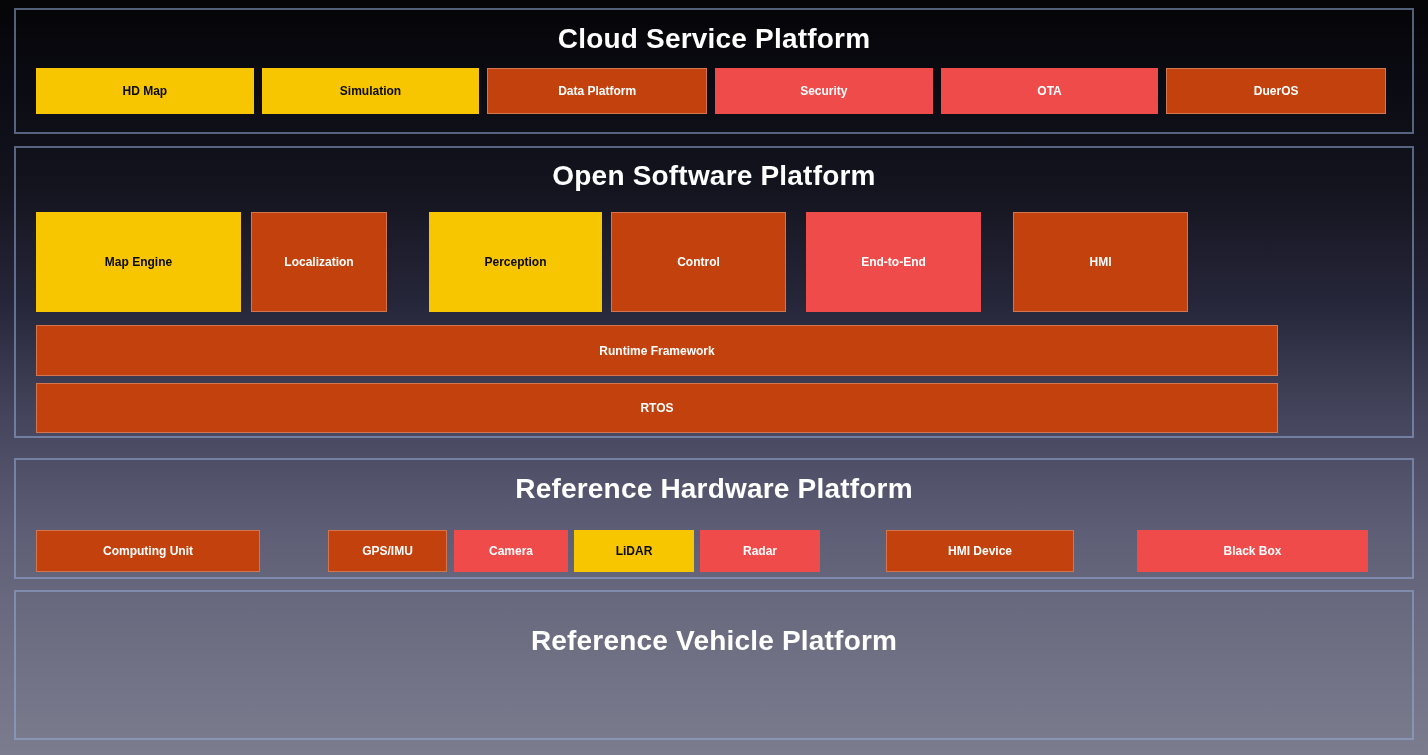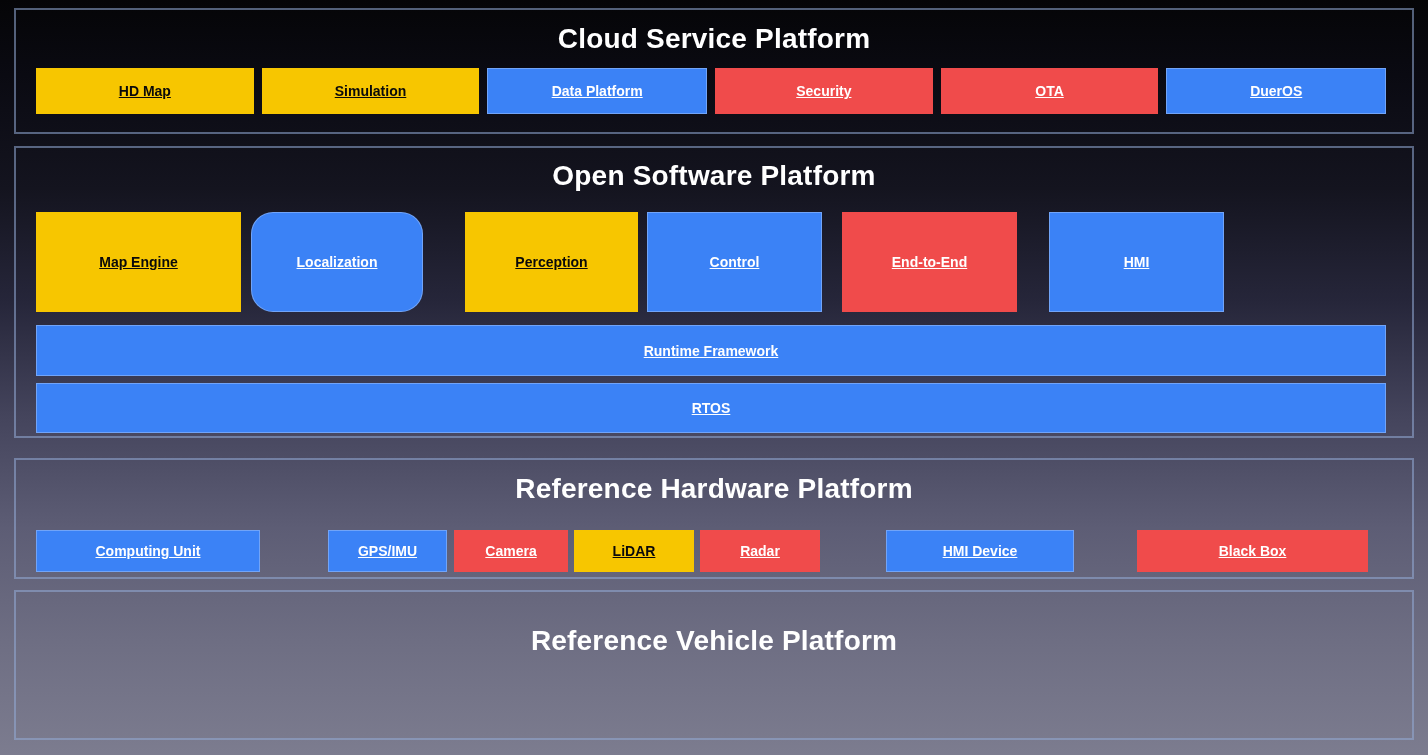--- a/index.html
+++ b/index.html
@@ -25,41 +25,41 @@
   }
   #panel-cloud .panel-title{top:13px;}
   #panel-software .panel-title{top:12px;}
   #panel-hardware .panel-title{top:13px;}
   #panel-vehicle .panel-title{top:33px;}
 
   .row{position:absolute;left:20px;width:1350px;display:flex;}
 
   .box{
     display:flex;align-items:center;justify-content:center;
-    font-weight:700;font-size:14px;box-sizing:border-box;text-align:center;text-decoration:underline;
+    font-weight:700;font-size:12px;box-sizing:border-box;text-align:center;
   }
   .yellow{background:#f7c600;color:#0a0a0a;}
-  .blue{background:#3b82f6;color:#ffffff;border:1px solid rgba(255,255,255,0.28);}
+  .blue{background:#c2410c;color:#ffffff;border:1px solid rgba(255,255,255,0.28);}
   .red{background:#f04b4b;color:#ffffff;}
 
   
   #cloud-row{top:58px;height:46px;gap:8px;}
   #cloud-row .box{flex:1;}
 
   
   #software-row{top:64px;height:100px;}
   .w-me{width:205px;margin-right:10px;}
-  .w-loc{width:172px;margin-right:10px;border-radius:22px;}
+  .w-loc{width:136px;margin-right:10px;}
   .w-per{width:173px;margin-right:9px;margin-left:32px;}
   .w-pla{width:176px;margin-right:6px;}
   .w-con{width:175px;margin-right:20px;}
   .w-e2e{width:175px;margin-right:32px;}
   .w-hmi{width:175px;}
 
-  .fullbar{position:absolute;left:20px;width:1350px;}
+  .fullbar{position:absolute;left:20px;width:1242px;}
   #runtime-bar{top:177px;height:51px;}
   #rtos-bar{top:235px;height:50px;}
 
   
   #hardware-row{top:70px;height:42px;}
   .w-cu{width:224px;margin-right:68px;}
   .w-gps{width:119px;margin-right:7px;}
   .w-cam{width:114px;margin-right:6px;}
   .w-lid{width:120px;margin-right:6px;}
   .w-rad{width:120px;margin-right:66px;}

